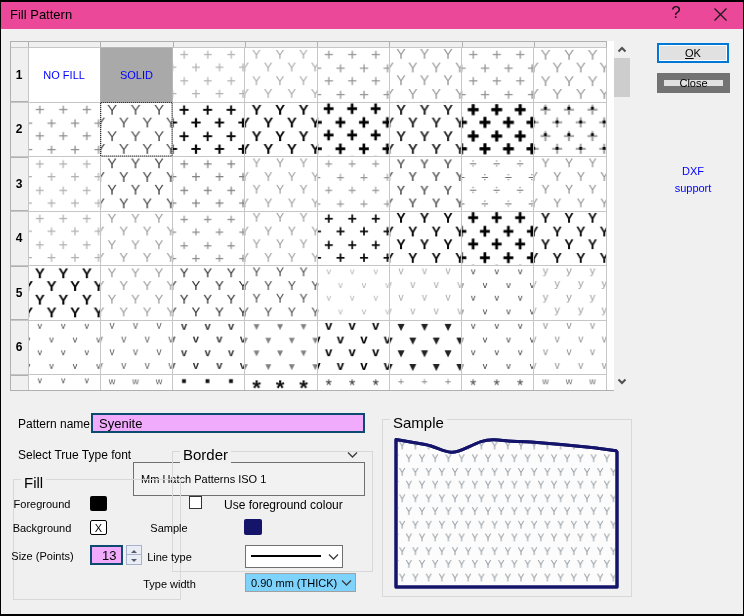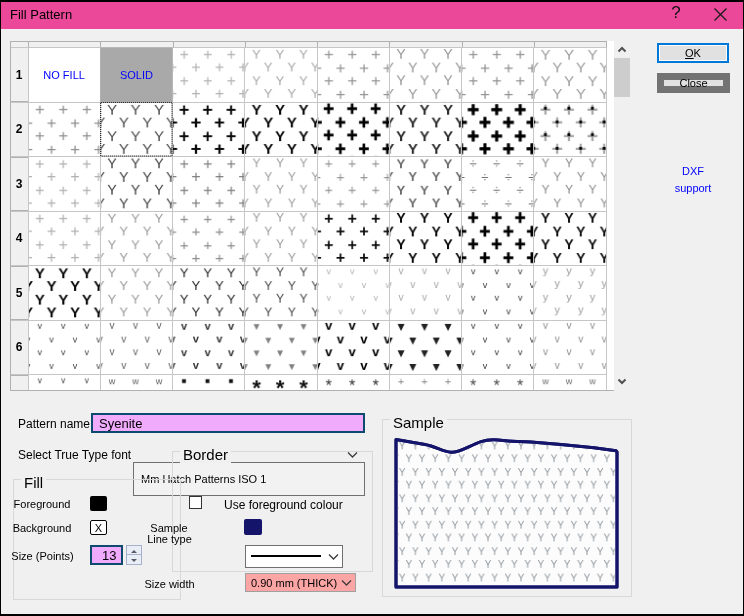--- a/index.html
+++ b/index.html
@@ -539,28 +539,28 @@
 <div style="position:absolute;left:131px;top:550px;width:0;height:0;border-left:3px solid transparent;border-right:3px solid transparent;border-bottom:3px solid #5a5a6a"></div>
 <div style="position:absolute;left:131px;top:559px;width:0;height:0;border-left:3px solid transparent;border-right:3px solid transparent;border-top:3px solid #5a5a6a"></div>
 
 <div class="grp" style="left:172px;top:451px;width:201px;height:121px">
     <div class="lg">Border</div>
   </div>
 <div style="position:absolute;left:189px;top:496px;width:13px;height:13px;background:#fff;border:1px solid #333"></div>
 <div class="lbl" style="left:224px;top:498px">Use foreground colour</div>
 <div class="rlbl" style="left:100px;width:138px;top:522px">Sample</div>
 <div style="position:absolute;left:244px;top:519px;width:18px;height:16px;background:#14146b;border-radius:2px"></div>
-<div class="rlbl" style="left:100px;width:139px;top:533px">Line type</div>
+<div class="rlbl" style="left:100px;width:139px;top:551px">Line type</div>
 <div style="position:absolute;left:245px;top:545px;width:98px;height:23px;background:#fff;border:1px solid #707070"></div>
 <div style="position:absolute;left:251px;top:555px;width:70px;height:2px;background:#000"></div>
 <svg width="11" height="8" viewBox="0 0 11 8" style="position:absolute;left:328px;top:553px">
     <path d="M1 1.5 L5.5 6.0 L10 1.5" stroke="#3c3c3c" stroke-width="1.3" fill="none"></path>
   </svg>
-<div class="rlbl" style="left:100px;width:139px;top:578px">Size width</div>
-<div class="cmb" style="left:245px;top:573px;width:111px;height:19px;background:#fca5a5;border-color:#a0a0a0;padding-left:5px">0.90 mm (THICK)</div>
+<div class="rlbl" style="left:100px;width:139px;top:578px">Type width</div>
+<div class="cmb" style="left:245px;top:573px;width:111px;height:19px;background:#7dd3fc;border-color:#a0a0a0;padding-left:5px">0.90 mm (THICK)</div>
 <svg width="11" height="8" viewBox="0 0 11 8" style="position:absolute;left:341px;top:579px">
     <path d="M1 1.5 L5.5 6.0 L10 1.5" stroke="#3c3c3c" stroke-width="1.3" fill="none"></path>
   </svg>
 
 <div class="grp" style="left:382px;top:419px;width:250px;height:178px">
     <div class="lg">Sample</div>
   </div>
 <svg width="244" height="172" viewBox="0 0 244 172" style="position:absolute;left:389px;top:426px">
     <defs>
       <pattern id="sp" width="13.2" height="26.4" patternUnits="userSpaceOnUse">

